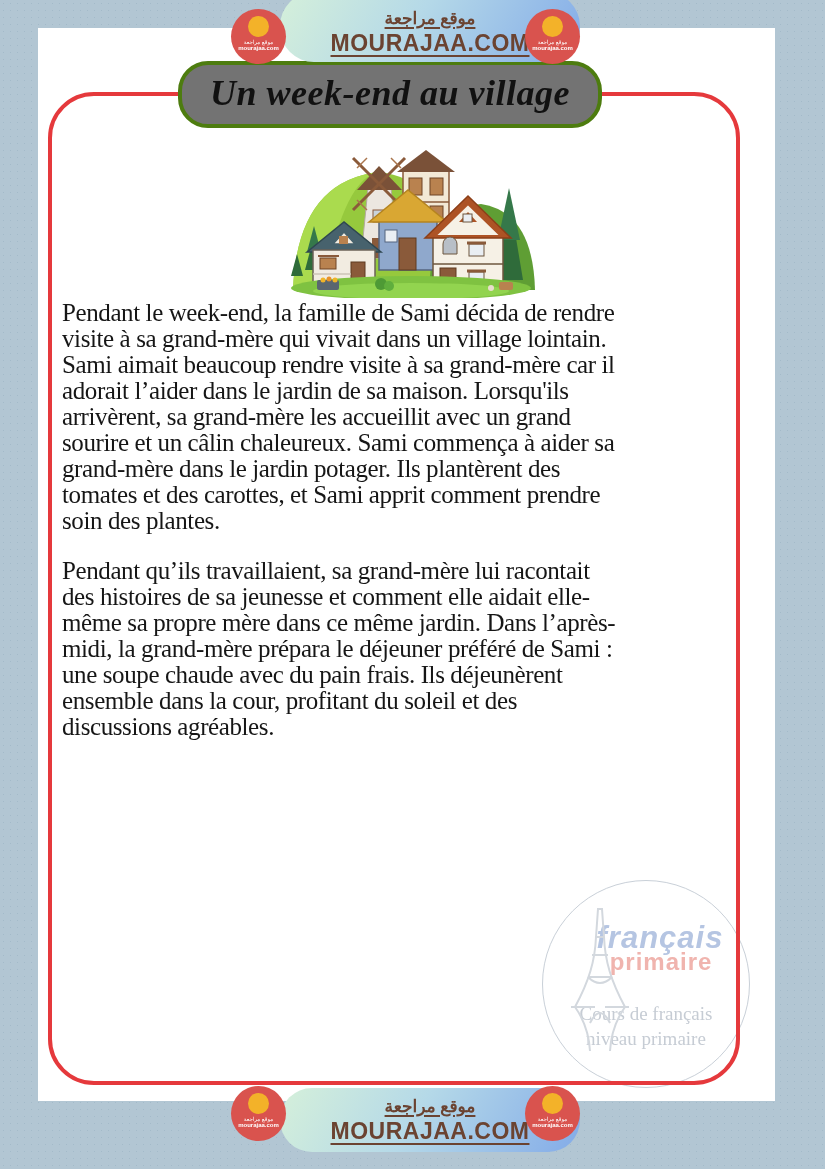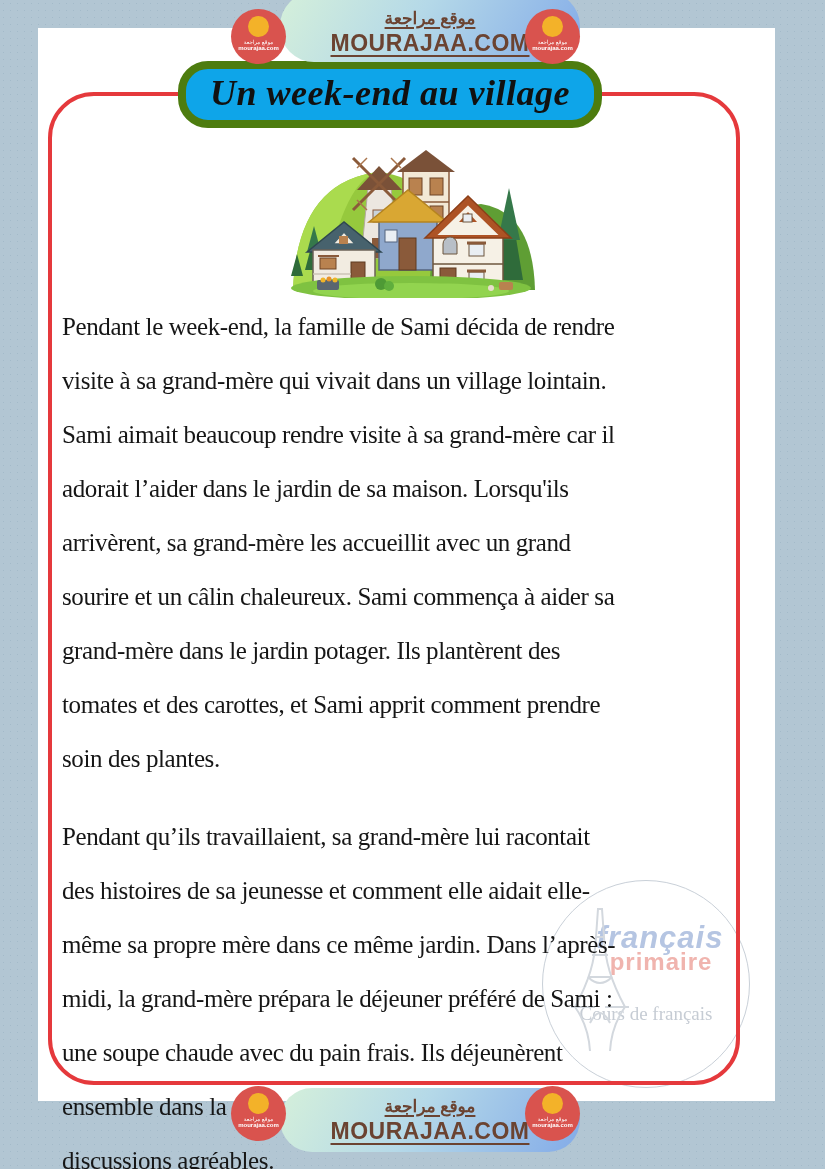--- a/index.html
+++ b/index.html
@@ -44,21 +44,21 @@
   
   .frame {
     left:48px; top:92px; width:692px; height:993px;
     border:4px solid #e5393c; border-radius:46px;
     background:transparent; z-index:2;
   }
 
   
   .title-pill {
     left:178px; top:61px; width:424px; height:67px;
-    background:#0ea5e9; border:8px solid #4d7c0f; border-radius:30px;
+    background:#737373; border:4px solid #4d7c0f; border-radius:30px;
     z-index:4; display:flex; align-items:center; justify-content:center;
   }
   .title-text {
     font-family:"Liberation Serif", serif; font-style:italic; font-weight:700;
     font-size:36px; color:#111111; letter-spacing:0.5px; padding-bottom:4px;
   }
 
   
   .banner-pill {
     width:300px; height:70px;
@@ -92,21 +92,21 @@
   .badge-ar { font-size:5.5px; color:#ffffff; margin-top:2px; line-height:6px; }
   .badge-en { font-size:6px; color:#ffffff; font-weight:700; line-height:7px; }
 
   
   .village { left:283px; top:140px; width:256px; height:158px; z-index:3; }
 
   
   .story { left:62px; top:300px; width:700px; z-index:3; }
   .para {
     font-family:"Liberation Serif", "DejaVu Serif", serif;
-    font-size:25px; line-height:54px; color:#161616;
+    font-size:25px; line-height:26px; color:#161616;
     letter-spacing:-0.4px; white-space:pre; margin-bottom:24px;
   }
 </style>
 </head>
 <body>
 
 <div class="abs sheet"></div>
 
 <div class="abs watermark">
   <svg class="eiffel" width="70" height="150" viewBox="0 0 70 150">
@@ -120,20 +120,21 @@
       <line x1="6" y1="104" x2="30" y2="104"></line>
       <line x1="40" y1="104" x2="64" y2="104"></line>
       <path d="M10 104 C20 118 24 132 25 148"></path>
       <path d="M60 104 C50 118 46 132 45 148"></path>
       <path d="M25 120 Q35 100 45 120"></path>
     </g>
   </svg>
   <div class="wm-brand1">français</div>
   <div class="wm-brand2">primaire</div>
   <div class="wm-caption first">Cours de français</div>
+  <div class="wm-caption">niveau primaire</div>
 </div>
 
 <div class="abs frame"></div>
 
 <div class="abs title-pill">
   <span class="title-text">Un week-end au village</span>
 </div>
 
 <div class="abs banner-pill hdr">
   <div class="site-ar" dir="rtl">موقع مراجعة</div>

